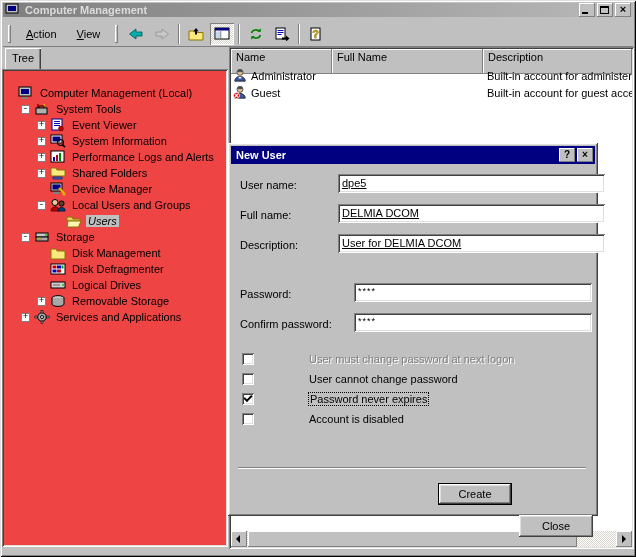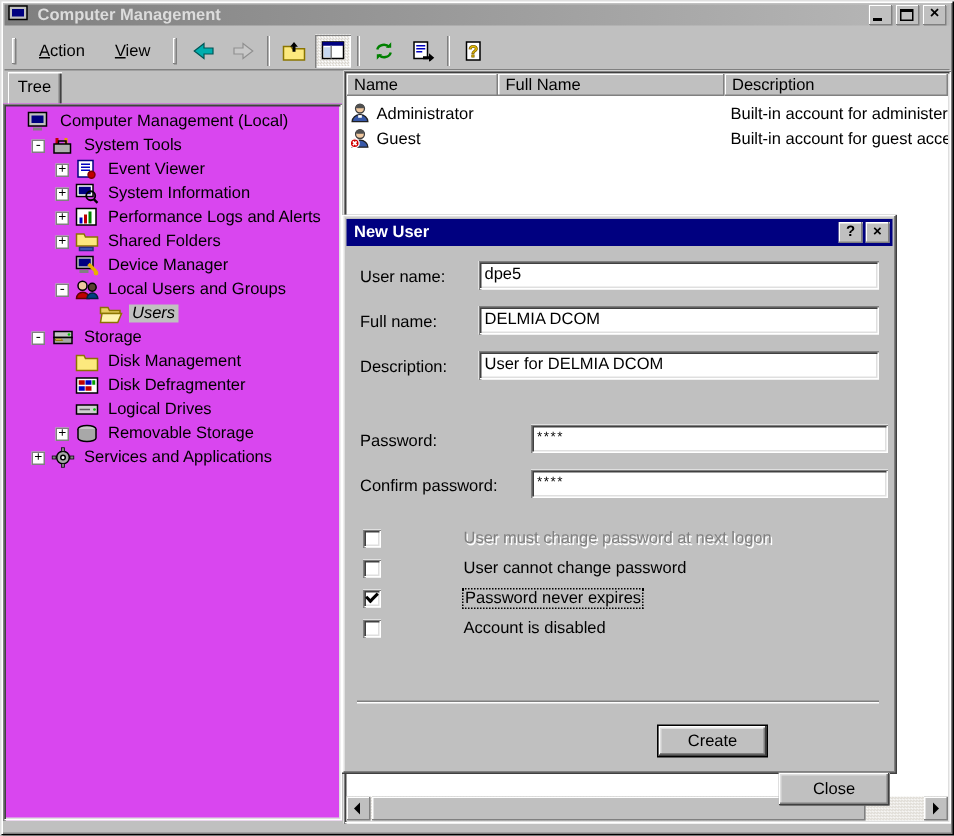--- a/index.html
+++ b/index.html
@@ -34,33 +34,33 @@
   .tool-btn { width:24px; height:22px; display:flex; align-items:center; justify-content:center; margin:0 1px; }
   .tool-btn.pressed { box-shadow: inset 1px 1px 0 #808080, inset -1px -1px 0 #FFFFFF;
                       background-image: repeating-conic-gradient(#FFFFFF 0% 25%, #D8D4CC 25% 50%); background-size:2px 2px; }
   .sep-v { width:2px; height:20px; margin:0 3px; box-shadow: inset 1px 0 0 #808080, inset -1px 0 0 #FFFFFF; }
 
   
   .tree-tab { position:absolute; left:5px; top:48px; width:36px; height:21px; background:#C0C0C0; text-align:center;
               line-height:20px; box-shadow: inset 1px 1px 0 #FFFFFF, inset -1px 0 0 #404040, inset -2px 0 0 #808080; }
 
   
-  .tree-panel { position:absolute; left:2px; top:69px; width:226px; height:478px; background:#d946ef; padding-top:4px;
+  .tree-panel { position:absolute; left:2px; top:69px; width:226px; height:478px; background:#ef4444; padding-top:16px;
                 overflow:hidden; }
   .tree-panel.sunken-deep { }
   .tree-row { height:16px; display:flex; align-items:center; white-space:nowrap; }
   .expander { width:9px; height:9px; border:1px solid #808080; background:#fff; font-size:9px; line-height:7px;
               text-align:center; margin-right:4px; flex:none; font-family:"Liberation Mono", monospace; }
   .tree-icon { width:16px; height:14px; margin-right:4px; flex:none; }
   .tree-label { padding:0 2px; }
   .tree-label.selected { background:#C0C0C0; }
 
   
   .list-panel { position:absolute; left:229px; top:47px; width:405px; height:502px; background:#FFFFFF; }
-  .list-header { position:absolute; left:2px; top:2px; right:2px; height:15px; display:flex; background:#C0C0C0; }
+  .list-header { position:absolute; left:2px; top:2px; right:2px; height:25px; display:flex; background:#C0C0C0; }
   .col-hdr { padding-left:5px; line-height:17px; background:#C0C0C0; }
   .col-hdr.c0 { width:101px; } .col-hdr.c1 { width:151px; } .col-hdr.c2 { flex:1; }
   .list-rows { position:absolute; left:2px; top:21px; right:2px; }
   .list-row { position:relative; height:17px; }
   .row-icon { position:absolute; left:1px; top:0px; width:15px; height:15px; }
   .cell-name { position:absolute; left:20px; top:2px; white-space:nowrap; }
   .cell-full { position:absolute; left:103px; top:2px; white-space:nowrap; }
   .cell-desc { position:absolute; left:256px; top:2px; right:0; white-space:nowrap; overflow:hidden; }
 
   
@@ -74,21 +74,21 @@
 
   
   .dialog { position:absolute; left:228px; top:143px; width:370px; height:373px; background:#C0C0C0; z-index:10; }
   .dlg-titlebar { position:absolute; left:3px; top:3px; right:3px; height:18px; background:#000080; color:#fff;
                   font-weight:bold; display:flex; align-items:center; padding-left:5px; }
   .dlg-ctrls { margin-left:auto; display:flex; gap:2px; padding-right:2px; }
   .dbtn { width:16px; height:14px; background:#C0C0C0; color:#000; text-align:center; font-weight:bold;
           font-size:10px; line-height:13px; }
   .dlg-label { position:absolute; left:12px; white-space:nowrap; }
   .tbox { position:absolute; background:#fff; height:19px; padding:3px 4px 0 4px; white-space:nowrap; overflow:hidden; }
-  .tbox.named { left:91px; width:267px; }
+  .tbox.named { left:110px; width:267px;text-decoration:underline; }
   .tbox.pass  { left:126px; width:238px; font-size:9px; letter-spacing:1px; }
   .cb-group { position:absolute; left:14px; top:206px; }
   .cb-row { height:20px; display:flex; align-items:center;gap:48px; }
   .cb-box { width:12px; height:12px; background:#fff; margin-right:7px; flex:none; position:relative; }
   .cb-box.checked::after { content:""; position:absolute; left:2px; top:2px; width:6px; height:3px;
                            border-left:2px solid #000; border-bottom:2px solid #000; transform:rotate(-45deg); }
   .cb-row.disabled .cb-label { color:#808080; text-shadow:1px 1px 0 #fff; }
   .cb-label.focused { outline:1px dotted #000; padding:0 1px; }
   .dlg-sep { position:absolute; left:10px; right:12px; top:324px; border-top:1px solid #808080; border-bottom:1px solid #FFFFFF; }
   .dlg-btn { position:absolute; top:340px; width:74px; height:22px; background:#C0C0C0; text-align:center; line-height:22px; }

